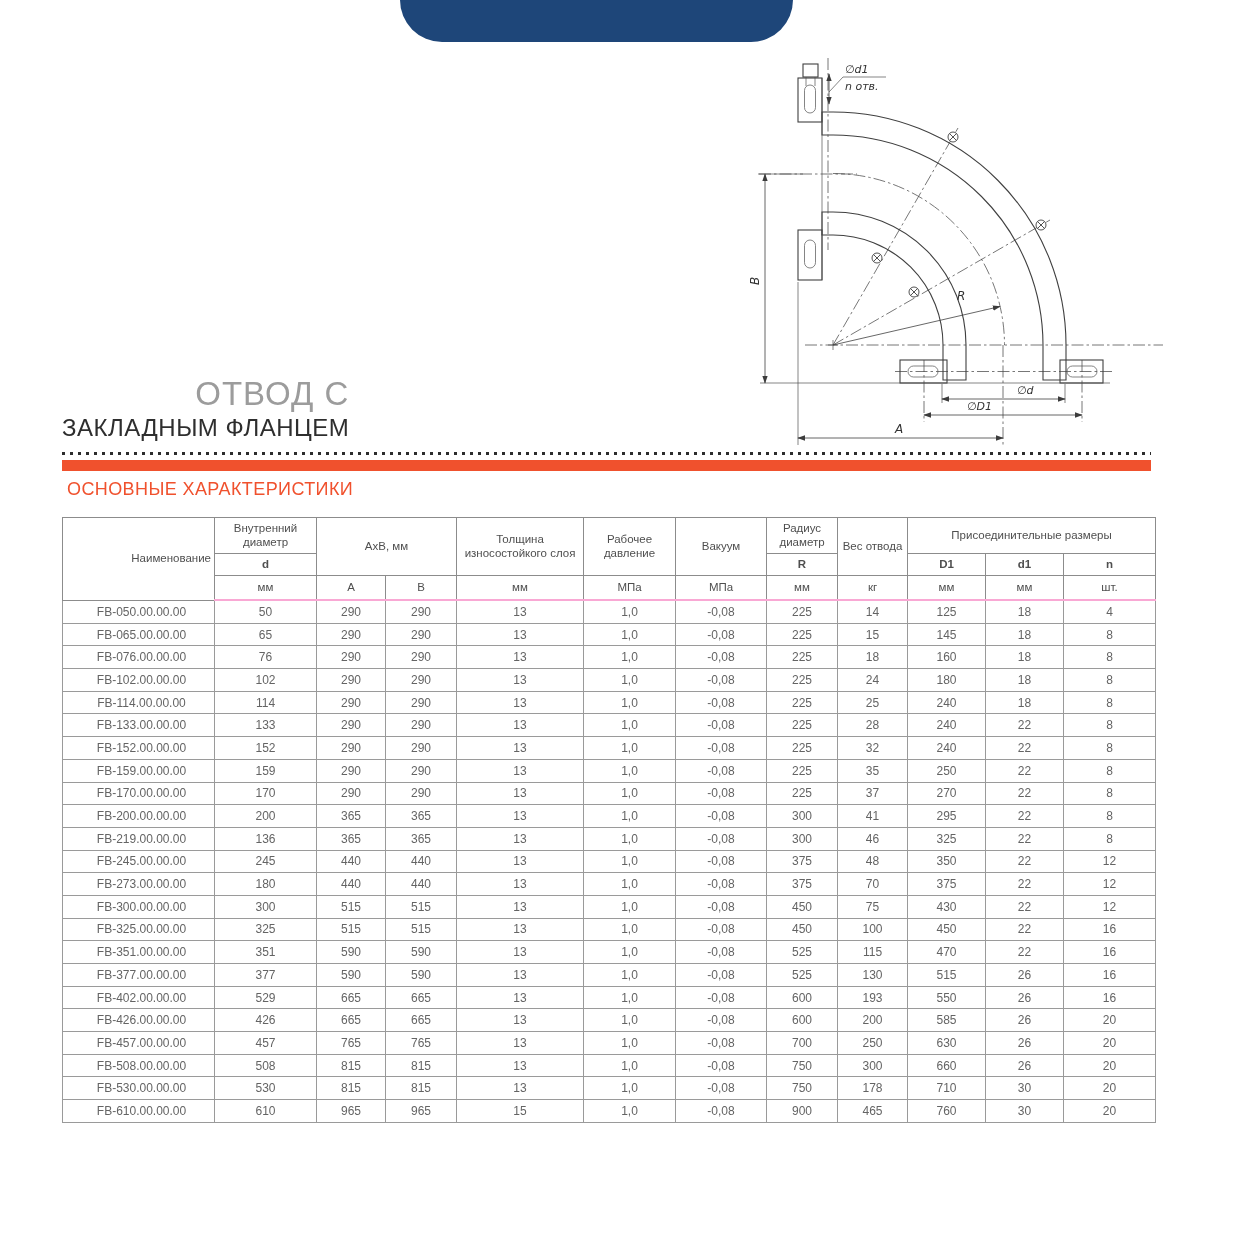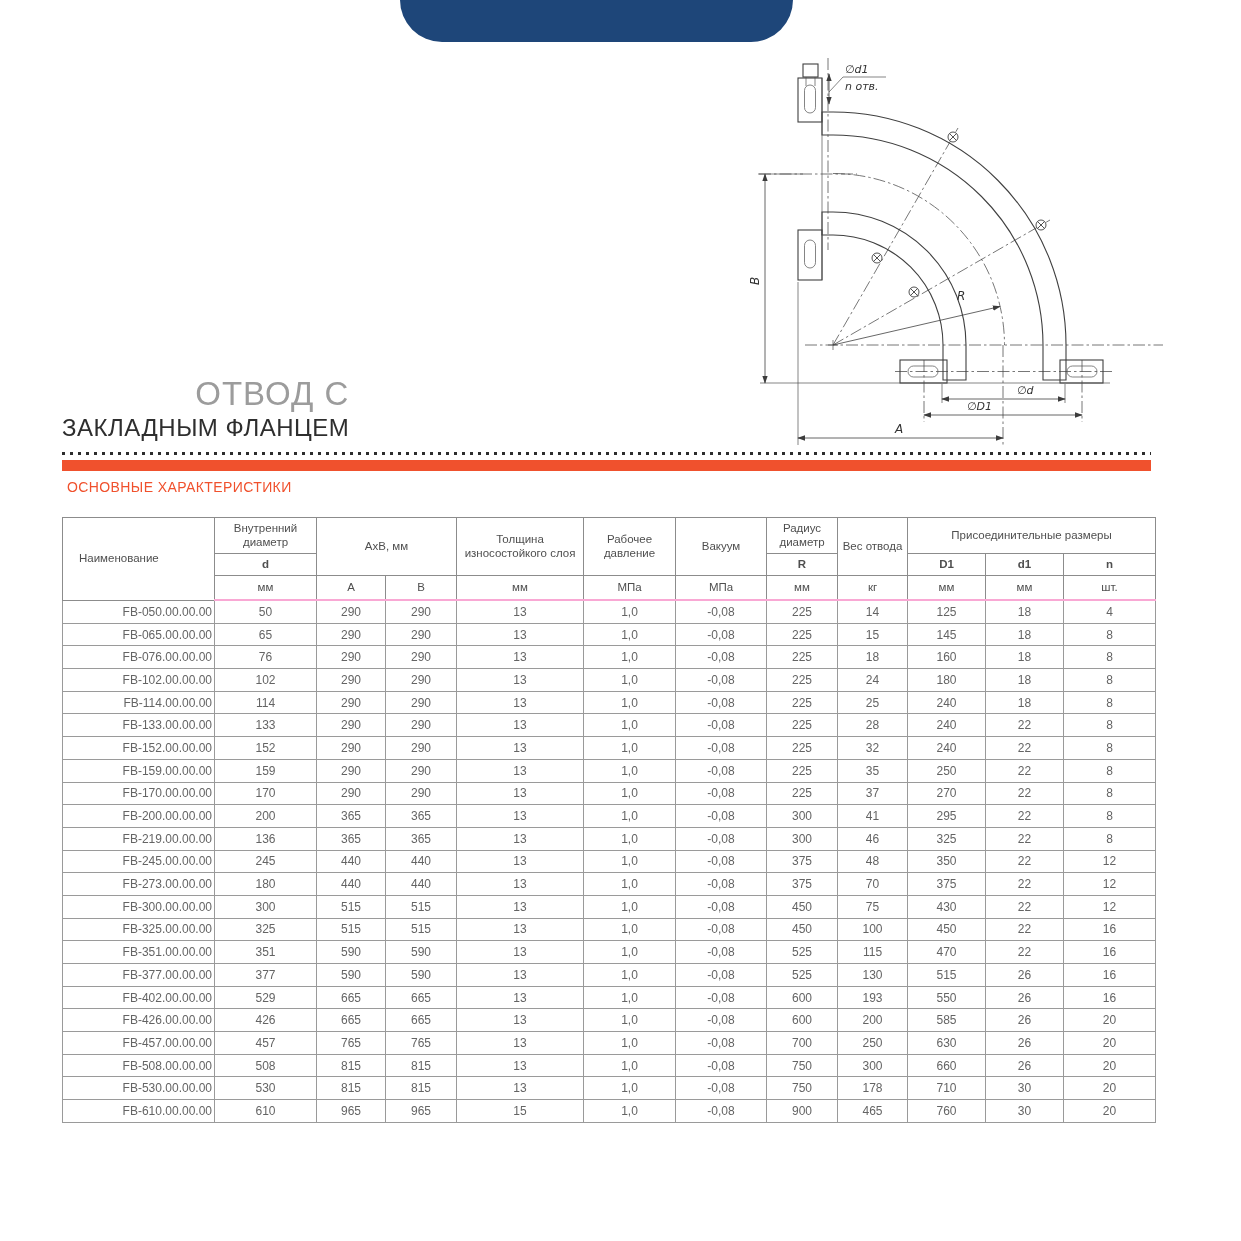--- a/index.html
+++ b/index.html
@@ -18,42 +18,42 @@
   .title-gray { font-size:33px; color:#9C9C9C; letter-spacing:1px; font-weight:400; }
   .title-dark { font-size:24px; color:#2E2E2E; letter-spacing:0.5px; font-weight:400; }
 
   .dotted-rule {
     position:absolute; left:62px; top:452px; width:1089px; height:3px;
     background:repeating-linear-gradient(90deg,#2C2C2C 0 3px,transparent 3px 8px);
   }
   .orange-rule { position:absolute; left:62px; top:460px; width:1089px; height:11px; background:var(--accent); }
   .section-title {
     position:absolute; left:67px; top:479px; margin:0; font-weight:400;
-    font-size:14px; color:var(--accent); letter-spacing:0.4px;
+    font-size:18px; color:var(--accent); letter-spacing:0.4px;
   }
 
   .table-wrap { position:absolute; left:62px; top:517px; }
   table.chars {
     border-collapse:collapse; table-layout:fixed; width:1093px;
     border:1px solid #777;
   }
   table.chars thead td {
     border:1px solid #8C8C8C; font-size:11.5px; color:#4F4F4F;
     text-align:center; vertical-align:middle; padding:1px 3px; line-height:1.18;
   }
   table.chars thead tr.r1 td { height:33px; }
   table.chars thead tr.r2 td { height:19px; }
   table.chars thead tr.r3 td { height:21px; border-bottom:2px solid #f9a8d4; }
-  table.chars thead td.name-h { text-align:left; padding-left:16px; }
+  table.chars thead td.name-h { text-align:right; padding-left:16px; }
   .sym { font-weight:bold; color:#333; font-size:12px; }
   table.chars tbody td {
     border:1px solid #9A9A9A; font-size:12px; color:#646464;
     text-align:center; height:21.7px; padding:0 2px; white-space:nowrap;
   }
-  table.chars tbody td.name-cell { text-align:right; padding-left:8px; }
+  table.chars tbody td.name-cell { text-align:center; padding-left:8px; }
 
   
   .ln  { stroke:#404040; stroke-width:1.1; fill:none; }
   .thin{ stroke:#505050; stroke-width:0.7; fill:none; }
   .cl  { stroke:#4a4a4a; stroke-width:0.75; fill:none; stroke-dasharray:12 3 2.5 3; }
   .dim { stroke:#404040; stroke-width:0.8; fill:none; }
   .dimtxt { font-family:"DejaVu Sans", sans-serif; font-style:italic; font-size:12px; fill:#333; }
   .dimtxt-sm { font-family:"DejaVu Sans", sans-serif; font-style:italic; font-size:11px; fill:#333; }
 </style>
 </head>

